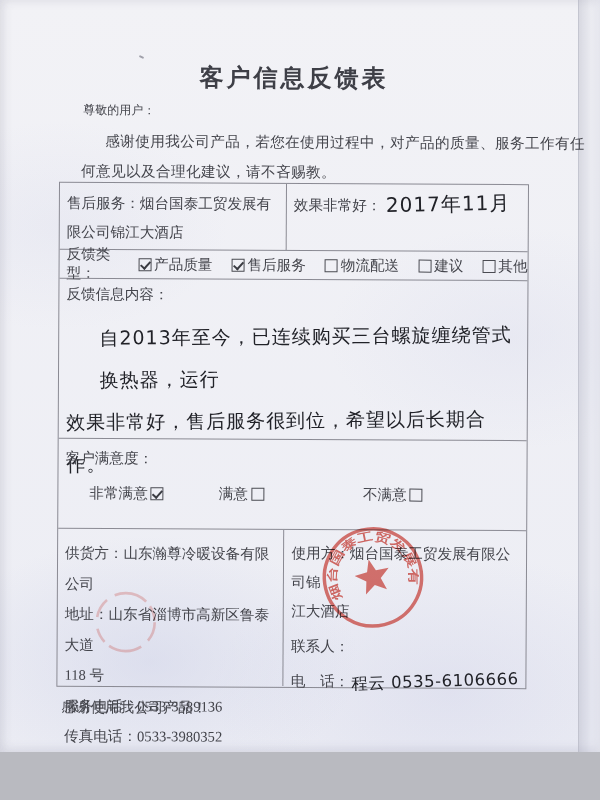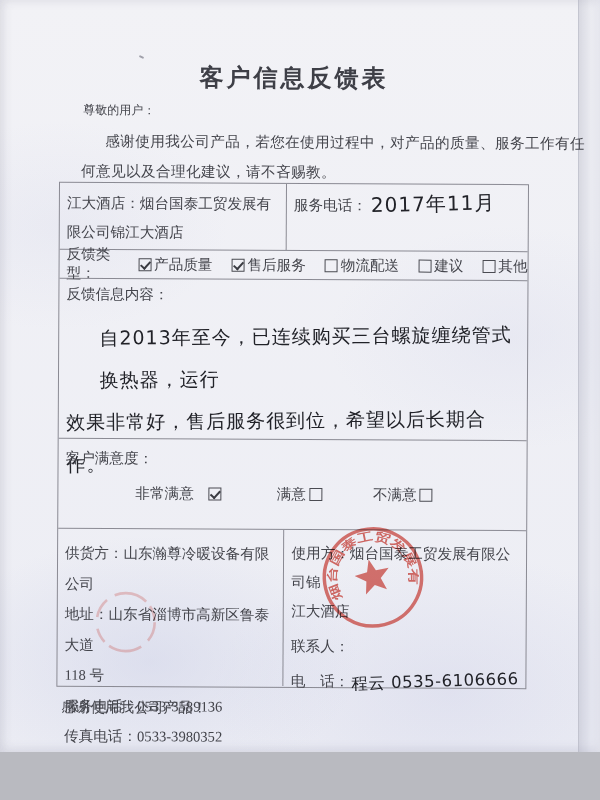--- a/index.html
+++ b/index.html
@@ -56,23 +56,23 @@
     position:relative; background:transparent; margin:0 3px; flex:none;
   }
   .box.checked::after {
     content:""; position:absolute; left:3px; top:0px; width:4px; height:8px;
     border-right:2px solid #3a3b42; border-bottom:2px solid #3a3b42; transform:rotate(42deg);
   }
   .type-label { margin-right:14px; }
   .type-opt { margin-right:16px; }
 
   .sat-options { margin-top:16px; display:flex; }
-  .sat-1 { margin-left:70px;gap:12px; }
+  .sat-1 { margin-left:24px; }
   .sat-2 { margin-left:52px; }
-  .sat-3 { margin-left:48px; }
+  .sat-3 { margin-left:96px; }
 
   .hand { font-family:"DejaVu Sans","Liberation Sans",cursive,sans-serif; color:#212228; }
   .hand-time { font-size:20px; display:inline-block; transform:rotate(-1.5deg); letter-spacing:1px; margin-left:4px; }
   .hand-content { margin-top:10px; font-size:19px; line-height:42px; letter-spacing:1px; transform:rotate(-0.8deg); }
   .hand-content .ln1 { padding-left:34px; }
   .hand-phone { font-size:16.5px; display:inline-block; transform:rotate(-2deg); margin-left:2px; letter-spacing:0.5px; }
 
   .stamp { position:absolute; left:320px; top:523px; width:108px; height:108px; mix-blend-mode:multiply; opacity:0.88; }
   .stamp svg { transform:rotate(-14deg); }
   .stamp-faint { position:absolute; left:94px; top:590px; width:66px; height:66px; opacity:0.35; mix-blend-mode:multiply; }
@@ -90,24 +90,24 @@
 
     <div class="doc-title">客户信息反馈表</div>
     <div class="salutation">尊敬的用户：</div>
     <div class="intro-1">感谢使用我公司产品，若您在使用过程中，对产品的质量、服务工作有任</div>
     <div class="intro-2">何意见以及合理化建议，请不吝赐教。</div>
 
     <div class="ftable">
 
       <div class="row r1">
         <div class="cell c1">
-          <span>江大酒店：</span><span>烟台国泰工贸发展有限公司锦江大酒店</span>
+          <span>售后服务：</span><span>烟台国泰工贸发展有限公司锦江大酒店</span>
         </div>
         <div class="cell c2">
-          <span>服务电话：</span><span class="hand hand-time">2017年11月</span>
+          <span>效果非常好：</span><span class="hand hand-time">2017年11月</span>
         </div>
       </div>
 
       <div class="row r2">
         <span class="type-label">反馈类型：</span>
         <span class="opt type-opt">
           <span class="box checked"></span>
             <span>产品质量</span>
         </span>
         <span class="opt type-opt">

